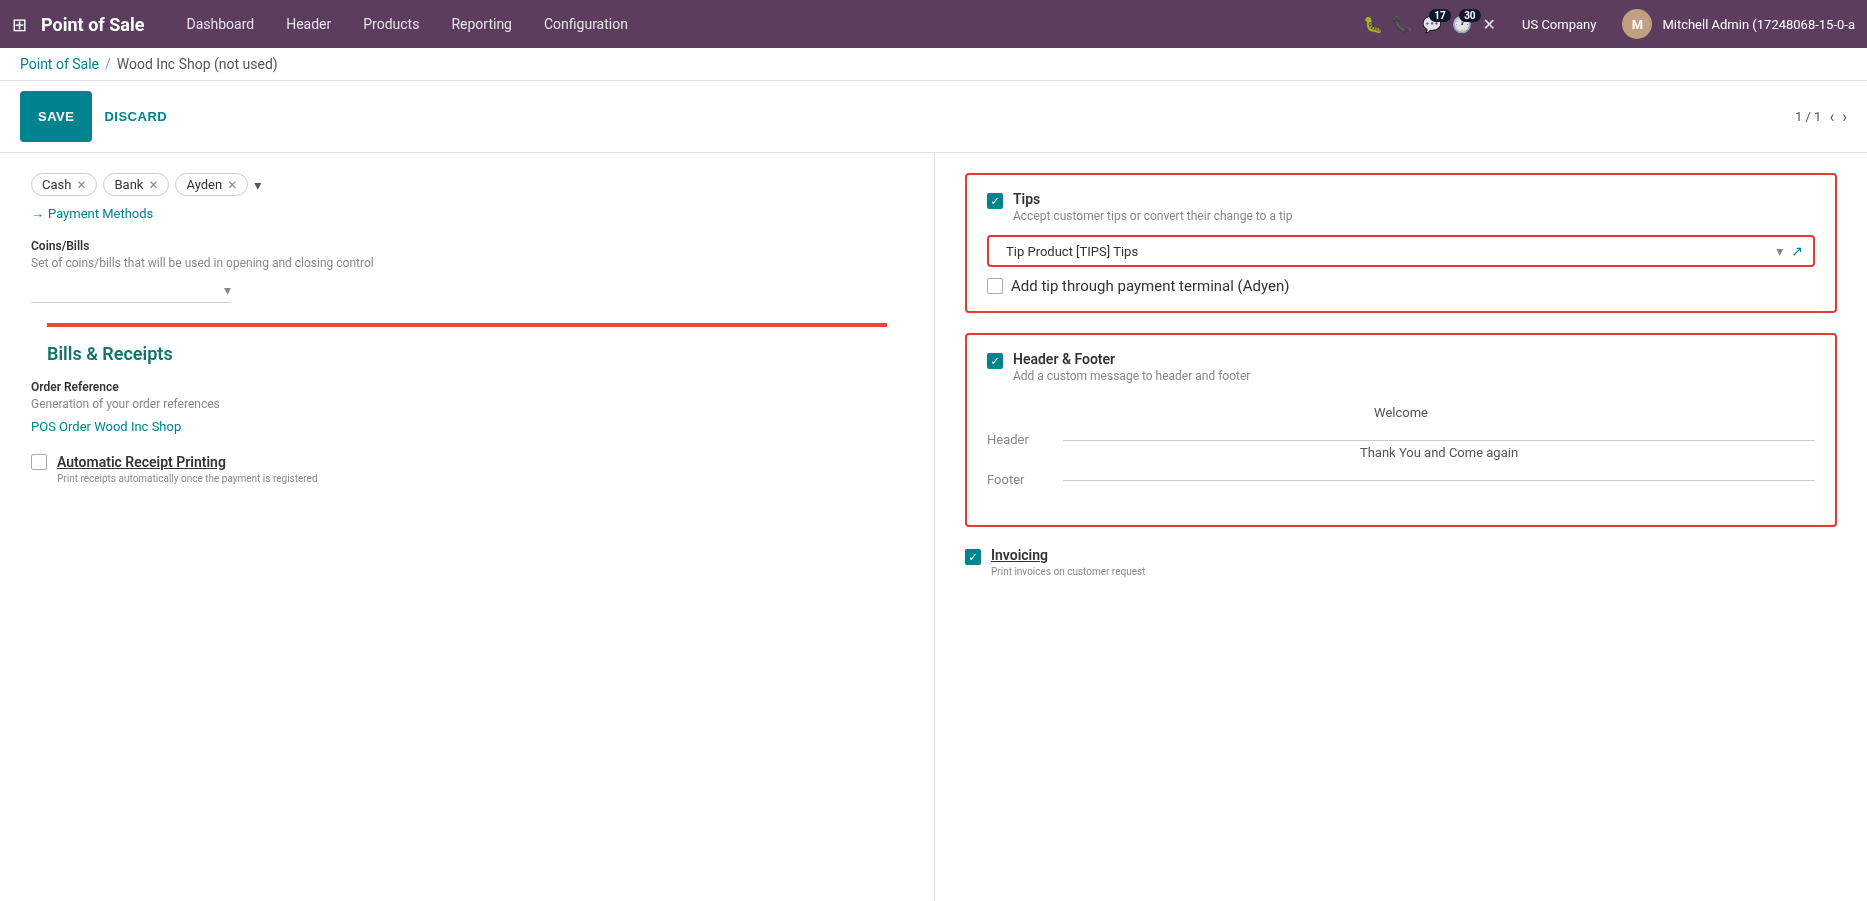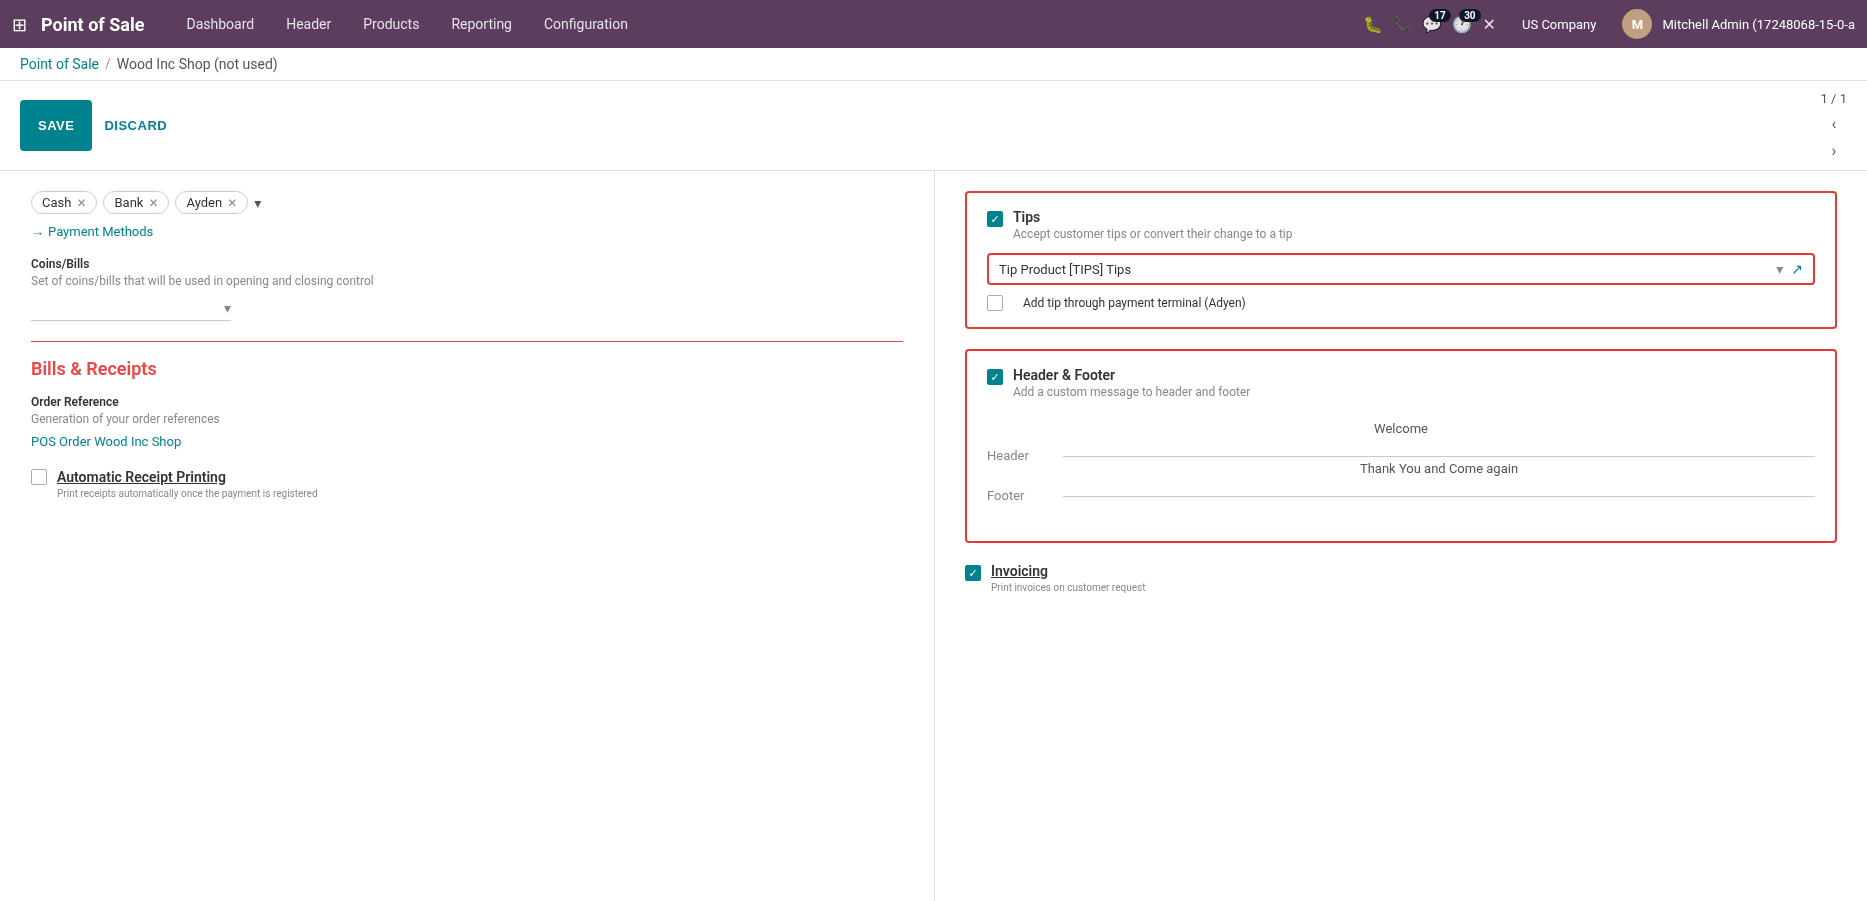--- a/index.html
+++ b/index.html
@@ -96,21 +96,21 @@
     .btn-discard {
       background: none;
       border: none;
       color: #00838f;
       font-weight: bold;
       font-size: 13px;
       cursor: pointer;
       letter-spacing: 0.5px;
     }
     .action-spacer { flex: 1; }
-    .pagination { display: flex; align-items: center; gap: 8px; color: #555; font-size: 13px; flex-direction: column; }
+    .pagination { display: flex; align-items: center; gap: 8px; color: #555; font-size: 13px; }
     .pagination-btn { cursor: pointer; color: #555; font-size: 16px; }
 
     
     .main-content {
       display: flex;
       height: calc(100vh - 130px);
       overflow: hidden;
     }
     .left-panel {
       flex: 1;
@@ -159,23 +159,23 @@
 
     
     .field-block { margin-bottom: 20px; }
     .field-label { font-weight: 600; font-size: 12px; color: #333; margin-bottom: 3px; }
     .field-desc { font-size: 12px; color: #888; margin-bottom: 8px; }
 
     
     .section-heading {
       font-size: 18px;
       font-weight: 600;
-      color: #ef4444;
-      margin: 20px 0 16px;
-      border-top: 1px solid #ef4444;
+      color: #0f766e;
+      margin: 20px 16px 16px;
+      border-top: 4px solid #ef4444;
       padding-top: 16px;
     }
 
     .field-link { color: #00838f; cursor: pointer; font-size: 13px; }
 
     
     .feature-box {
       border: 2px solid #e53935;
       border-radius: 4px;
       padding: 16px 20px;
@@ -207,29 +207,29 @@
 
     .tip-product-row {
       border: 2px solid #e53935;
       border-radius: 4px;
       padding: 6px 10px;
       display: flex;
       align-items: center;
       gap: 8px;
       margin-bottom: 10px;
     }
-    .tip-product-text { flex: 1; font-size: 13px; color: #333; }
+    .tip-product-text { flex: 1; font-size: 13px; color: #333; margin-left: 7px; }
     .tip-product-dropdown { color: #888; cursor: pointer; }
     .tip-product-external { color: #00838f; cursor: pointer; }
 
     .checkbox-row {
       display: flex;
       align-items: center;
-      gap: 20px;
-      font-size: 12px;
+      gap: 8px;
+      font-size: 15px;
       color: #333;
     }
     .checkbox-empty {
       width: 16px;
       height: 16px;
       border: 1px solid #aaa;
       border-radius: 2px;
       cursor: pointer;
     }
 

